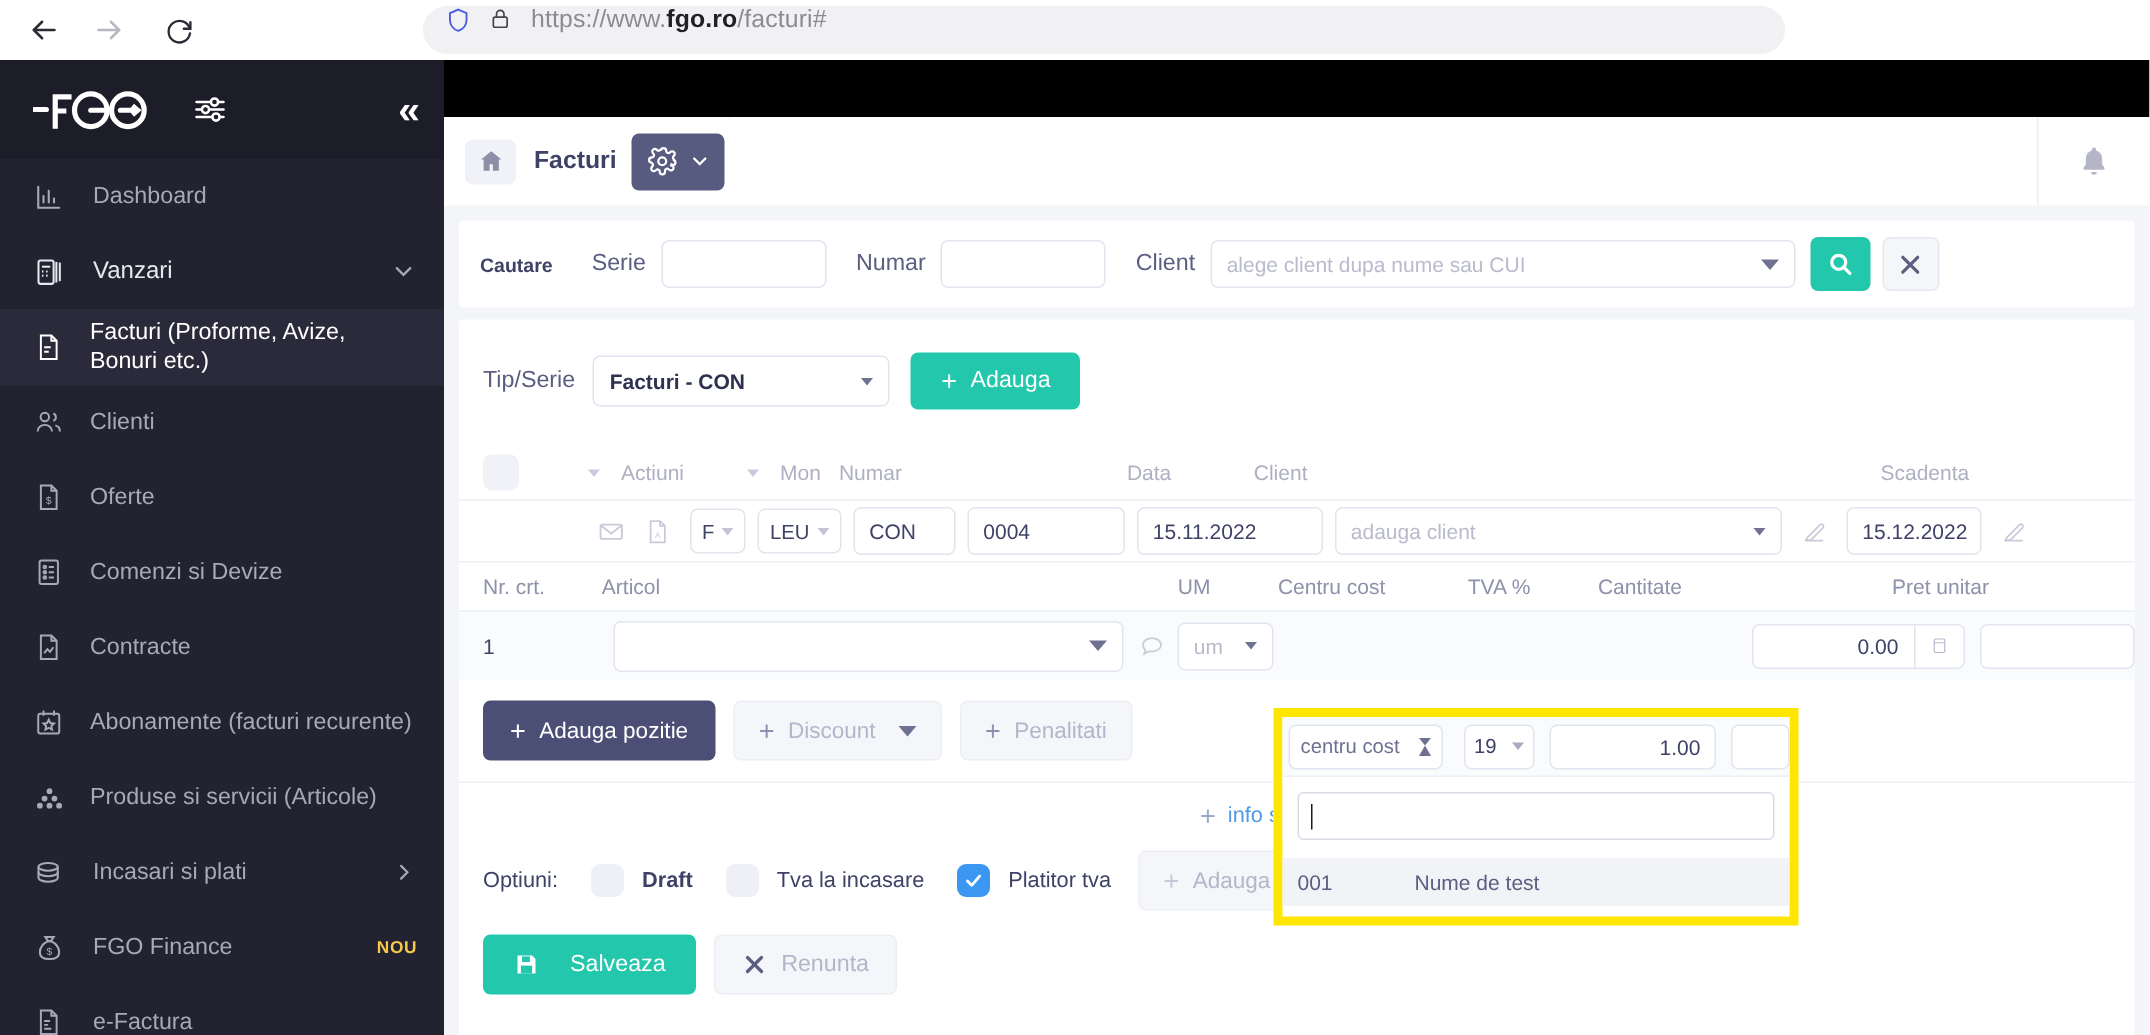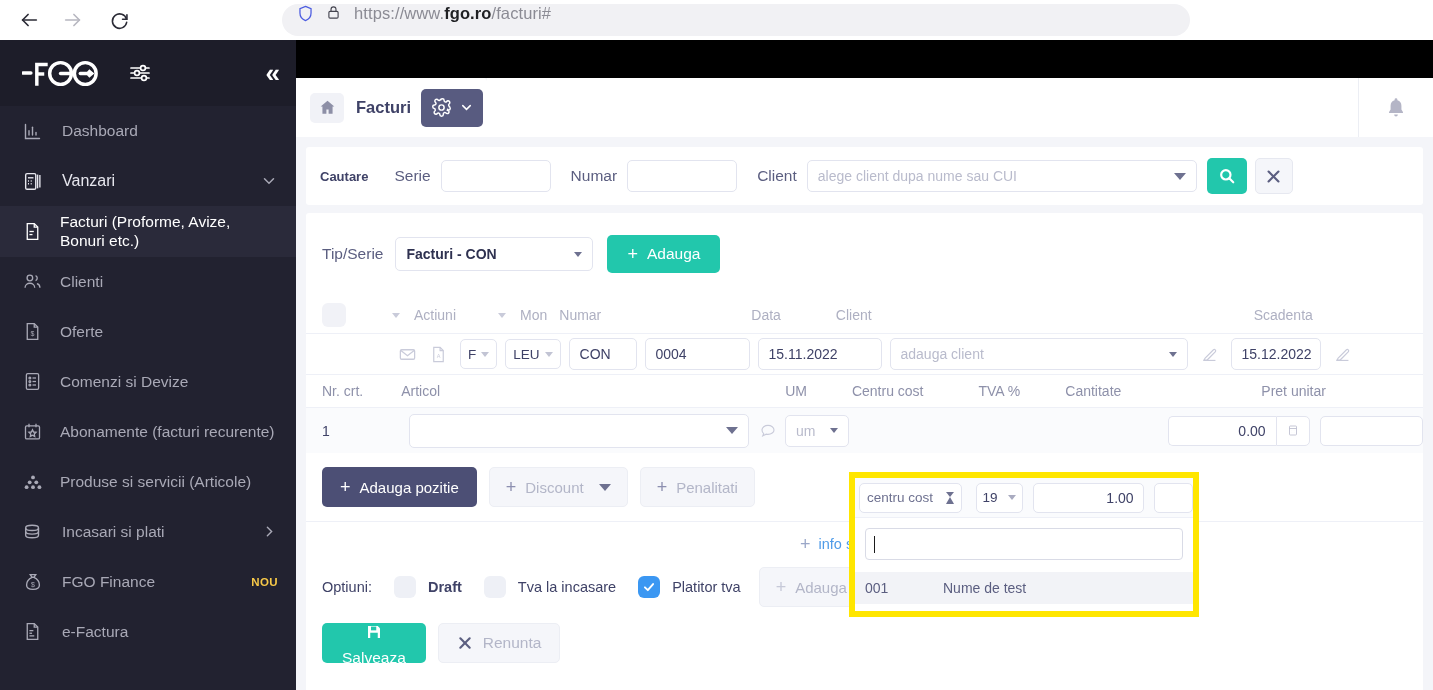--- a/index.html
+++ b/index.html
@@ -273,23 +273,23 @@
     display: flex; align-items: center;
     padding: 14px 0 0 16px; gap: 0;
     font-size: 14.5px; color: #3f4267;
   }
   .cb-off { width: 22px; height: 22px; border-radius: 6px; background: #eef0f6; }
   .cb-on  { width: 22px; height: 22px; border-radius: 6px; background: #3b97f2;
             display: flex; align-items: center; justify-content: center; color: #fff; }
 
   #save-row { display: flex; align-items: center; padding: 16px 0 0 16px; gap: 12px; }
   #btn-salveaza {
-    height: 40px; padding: 0 20px; background: #22c7ac; color: #fff;
+    height: 40px; padding: 12px 20px; background: #22c7ac; color: #fff;
     border-radius: 5px; font-size: 15.5px;
-    display: flex; align-items: center; gap: 8px; flex-direction: column;
+    display: flex; align-items: center; gap: 20px;
   }
   #btn-renunta {
     height: 40px; padding: 0 18px; background: #f5f6fa; border: 1px solid #eceef4;
     border-radius: 5px; font-size: 15.5px; color: #b3b6c8;
     display: flex; align-items: center; gap: 10px;
   }
   #btn-renunta .x { color: #5b5e80; font-weight: 700; }
 
   
   #cc-highlight {
@@ -493,20 +493,30 @@
             <circle cx="9" cy="12" r="1"></circle>
             <circle cx="9" cy="16" r="1"></circle>
             <line x1="12" y1="8" x2="16" y2="8"></line>
             <line x1="12" y1="12" x2="16" y2="12"></line>
             <line x1="12" y1="16" x2="16" y2="16"></line>
           </svg>
       </span>
       <span class="lbl">Comenzi si Devize</span>
     </div>
 
+    <div class="side-item sub">
+      <span class="ico">
+        <svg width="21" height="21" viewBox="0 0 24 24" fill="none" stroke="currentColor" stroke-width="1.5">
+            <path d="M6 3h8l4 4v14H6z"></path>
+            <path d="M14 3v4h4"></path>
+            <polyline points="8.5,16.5 11,13.5 13,15.5 15.5,12"></polyline>
+          </svg>
+      </span>
+      <span class="lbl">Contracte</span>
+    </div>
 
     <div class="side-item sub">
       <span class="ico">
         <svg width="21" height="21" viewBox="0 0 24 24" fill="none" stroke="currentColor" stroke-width="1.5">
             <rect x="4" y="5.5" width="16" height="15" rx="1.5"></rect>
             <line x1="8" y1="3" x2="8" y2="7"></line>
             <line x1="16" y1="3" x2="16" y2="7"></line>
             <polygon points="12,10 13.2,12.6 16,12.9 14,14.8 14.5,17.6 12,16.2 9.5,17.6 10,14.8 8,12.9 10.8,12.6"></polygon>
           </svg>
       </span>

